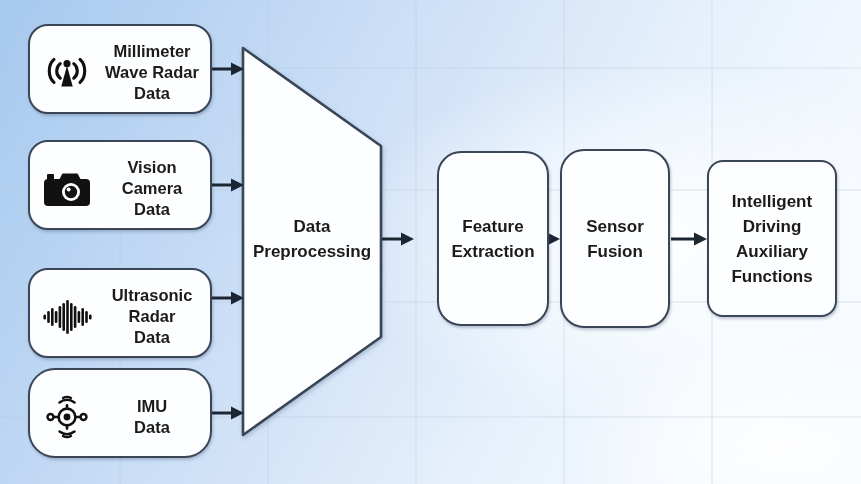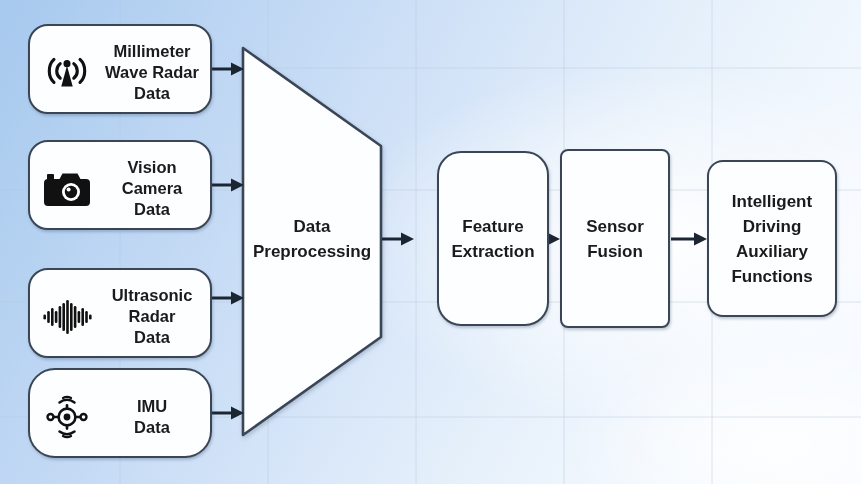--- a/index.html
+++ b/index.html
@@ -42,21 +42,21 @@
     font-size:16.5px;line-height:21px;font-weight:600;
     white-space:pre-line;
   }
   .stage-node .node-label{font-size:17px;line-height:25px;}
   .trap-label{
     position:absolute;z-index:1;left:243px;top:214px;width:138px;
     text-align:center;font-size:17px;line-height:25px;font-weight:600;
     color:var(--text,#1b1b1b);white-space:pre-line;
   }
   .feature-node{left:413px;top:151px;width:112px;height:175px;border-radius:24px;margin-left:24px;}
-  .sensor-node{left:560px;top:149px;width:110px;height:179px;border-radius:8px;}
+  .sensor-node{left:560px;top:149px;width:110px;height:179px;border-radius:24px;}
   .intelligent-node{left:707px;top:160px;width:130px;height:157px;border-radius:16px;}
 </style>
 </head>
 <body>
 
 <div class="canvas">
 
   <svg class="overlay" width="861" height="484" viewBox="0 0 861 484">
 
     <g>

